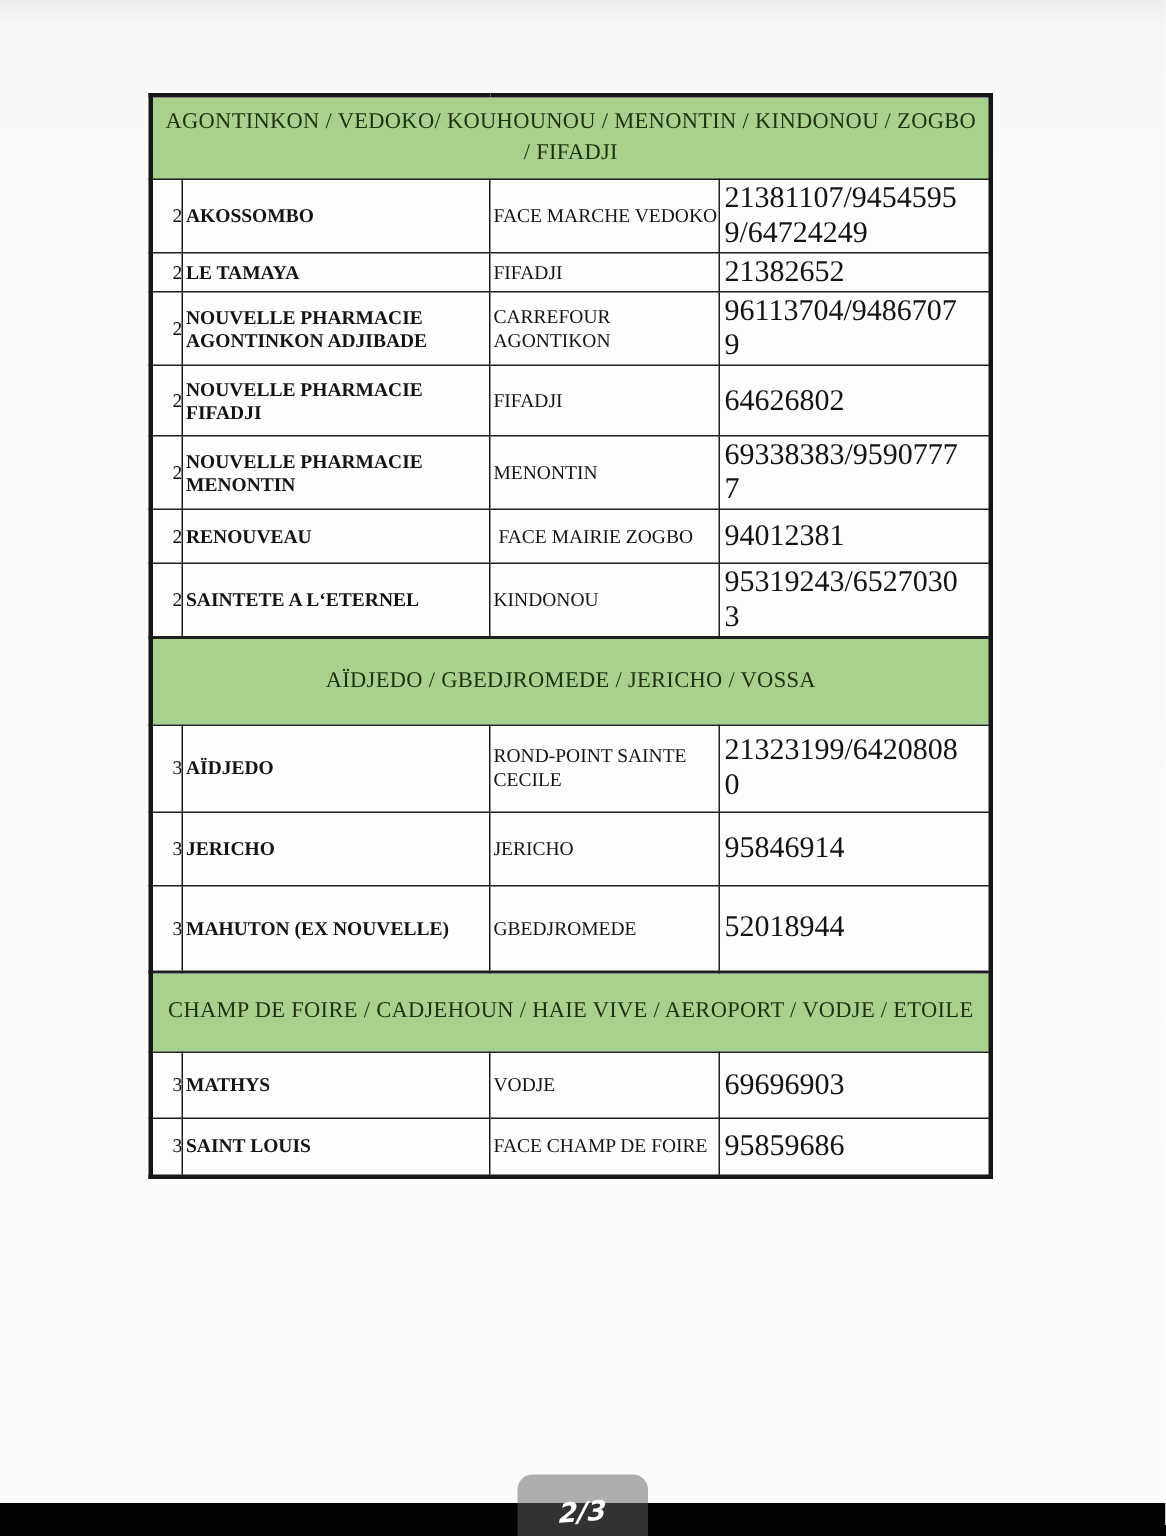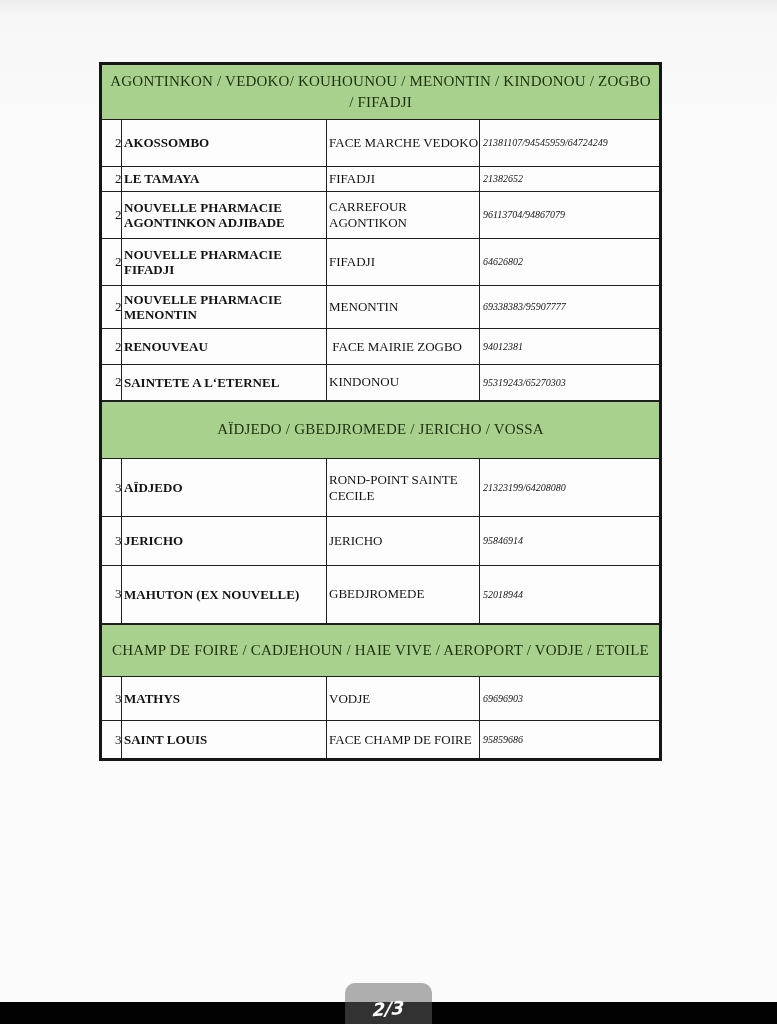--- a/index.html
+++ b/index.html
@@ -36,25 +36,24 @@
     line-height:1.18;
     font-weight:bold;
   }
   td.loc{
     font-size:13px;
     padding:1px 0 1px 2px;
     line-height:1.22;
     font-family:Liberation Serif, serif;
   }
   td.phone{
-    font-size:10px;
+    font-size:20px;
     padding:1px 14px 1px 3px;
     line-height:1.15;
     word-break:break-all;
-    font-style:italic;
   }
   tr.sec td{
     background:#a9d18e;
     color:#1e3010;
     font-weight:normal;
     font-size:15px;
     text-align:center;
     line-height:1.42;
     padding:2px 5px;
     border-top-width:2px;

